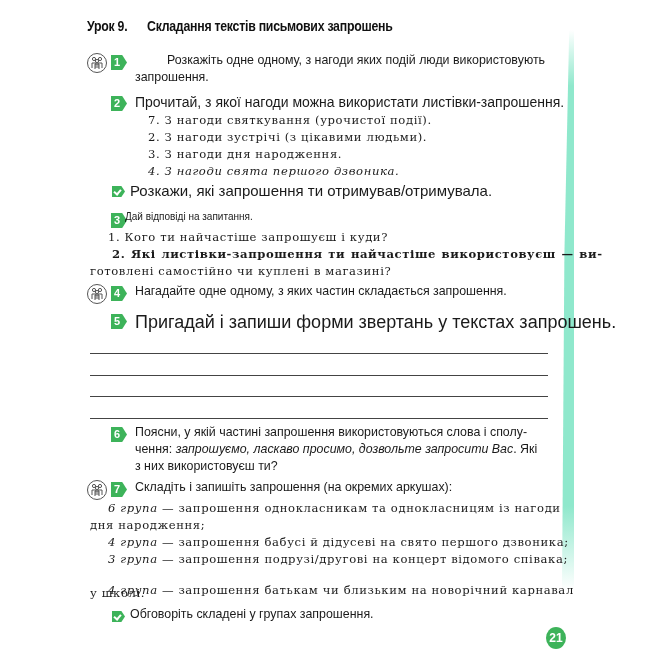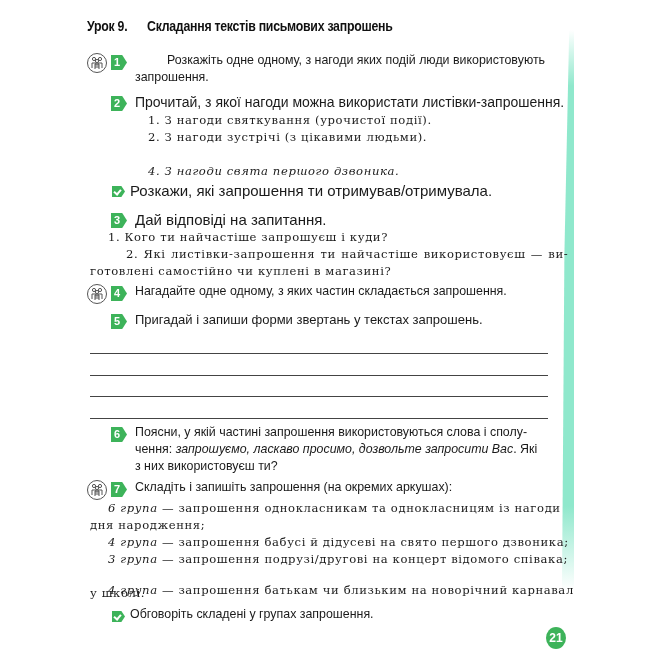--- a/index.html
+++ b/index.html
@@ -39,48 +39,49 @@
           <path d="M3 13V8h4v5M9 13V8h4v5M6 14v-5h4v5"></path>
         </g>
       </svg>
   </div>
   <div class="badge" style="left:111px;top:55px;"><span>1</span></div>
   <div class="txt sans" style="left:135px;top:53px;font-size:12.4px;margin-left:32px;">Розкажіть одне одному, з нагоди яких подій люди використовують</div>
   <div class="txt sans" style="left:135px;top:70px;font-size:12.4px;">запрошення.</div>
 
   <div class="badge" style="left:111px;top:96px;"><span>2</span></div>
   <div class="txt sans" style="left:135px;top:94px;font-size:14px;">Прочитай, з якої нагоди можна використати листівки-запрошення.</div>
-  <div class="txt serif" style="left:148px;top:113px;">1. З нагоди святкування (урочистої події).</div>
+  <div class="txt serif" style="left:148px;top:113px;">7. З нагоди святкування (урочистої події).</div>
   <div class="txt serif" style="left:148px;top:130px;">2. З нагоди зустрічі (з цікавими людьми).</div>
+  <div class="txt serif" style="left:148px;top:147px;">3. З нагоди дня народження.</div>
   <div class="txt serif" style="left:148px;top:164px;font-style:italic;">4. З нагоди свята першого дзвоника.</div>
 
   <div class="check" style="left:112px;top:186px;"></div>
   <div class="txt sans" style="left:130px;top:182px;font-size:15px;">Розкажи, які запрошення ти отримував/отримувала.</div>
 
   <div class="badge" style="left:111px;top:213px;"><span>3</span></div>
-  <div class="txt sans" style="left:135px;top:211px;font-size:15px;">Дай відповіді на запитання.</div>
+  <div class="txt sans" style="left:125px;top:211px;font-size:10px;">Дай відповіді на запитання.</div>
   <div class="txt serif" style="left:108px;top:230px;">1. Кого ти найчастіше запрошуєш і куди?</div>
-  <div class="txt serif" style="left:126px;top:247px;word-spacing:1px;">2. Які  листівки-запрошення  ти  найчастіше  використовуєш  —  ви-</div>
+  <div class="txt serif" style="left:112px;top:247px;word-spacing:1px;font-weight:bold;">2. Які  листівки-запрошення  ти  найчастіше  використовуєш  —  ви-</div>
   <div class="txt serif" style="left:90px;top:264px;">готовлені самостійно чи куплені в магазині?</div>
 
   <div class="group-icon" style="left:87px;top:284px;">
     <svg width="16" height="16" viewBox="0 0 16 16">
         <g fill="none" stroke="#555" stroke-width="1">
           <circle cx="5" cy="4" r="1.6"></circle>
           <circle cx="11" cy="4" r="1.6"></circle>
           <circle cx="8" cy="6" r="1.6"></circle>
           <path d="M3 13V8h4v5M9 13V8h4v5M6 14v-5h4v5"></path>
         </g>
       </svg>
   </div>
   <div class="badge" style="left:111px;top:286px;"><span>4</span></div>
   <div class="txt sans" style="left:135px;top:284px;font-size:12.4px;">Нагадайте одне одному, з яких частин складається запрошення.</div>
 
   <div class="badge" style="left:111px;top:314px;"><span>5</span></div>
-  <div class="txt sans" style="left:135px;top:312px;font-size:13px;">Пригадай і запиши форми звертань у текстах запрошень.</div>
+  <div class="txt sans" style="left:135px;top:312px;font-size:18px;">Пригадай і запиши форми звертань у текстах запрошень.</div>
 
   <div class="line" style="top:353px;"></div>
   <div class="line" style="top:375px;"></div>
   <div class="line" style="top:396px;"></div>
   <div class="line" style="top:418px;"></div>
 
   <div class="badge" style="left:111px;top:427px;"><span>6</span></div>
   <div class="txt sans" style="left:135px;top:425px;font-size:12.4px;">Поясни, у якій частині запрошення використовуються слова і сполу-</div>
   <div class="txt sans" style="left:135px;top:459px;font-size:12.4px;">з них використовуєш ти?</div>
   <div class="txt sans" style="left:135px;top:442px;font-size:12.4px;"><span>чення: </span><span class="it">запрошуємо, ласкаво просимо, дозвольте запросити Вас</span><span>. Які</span></div>

